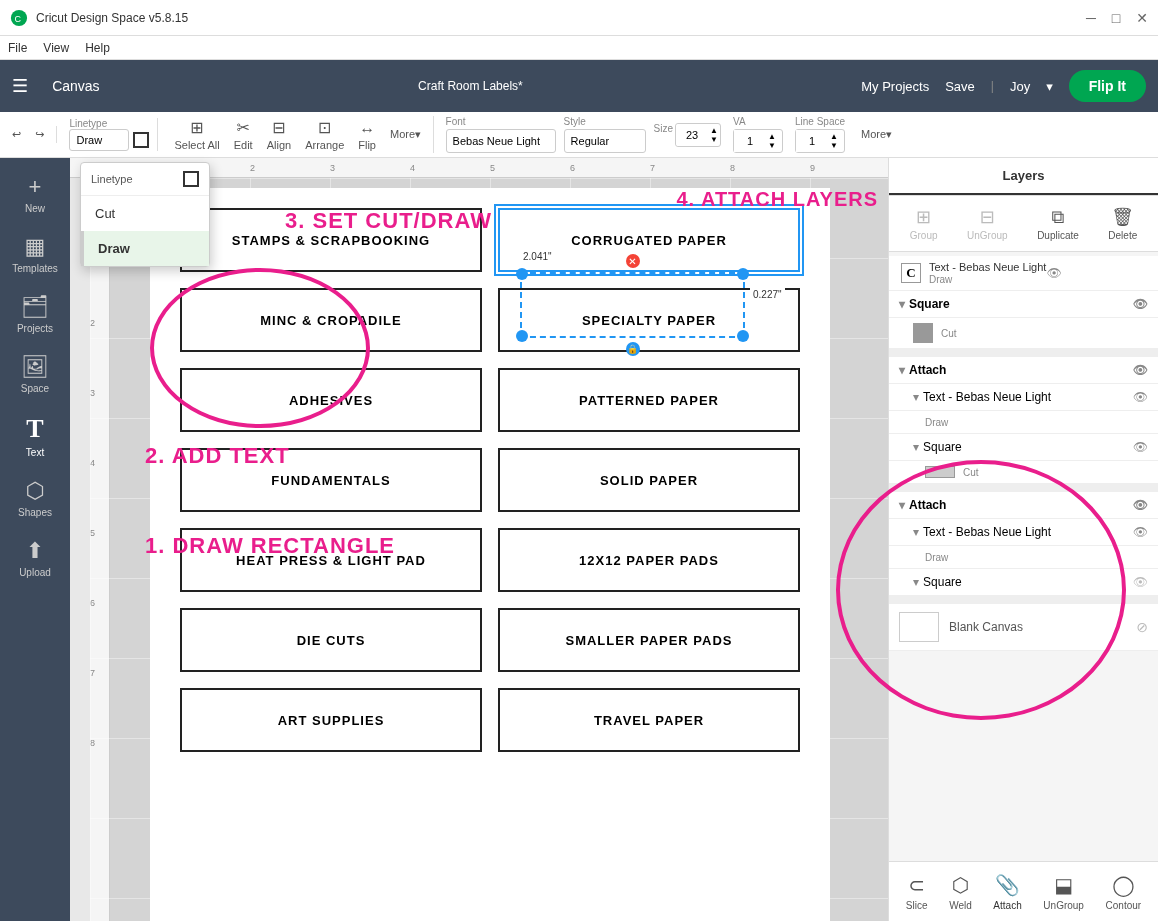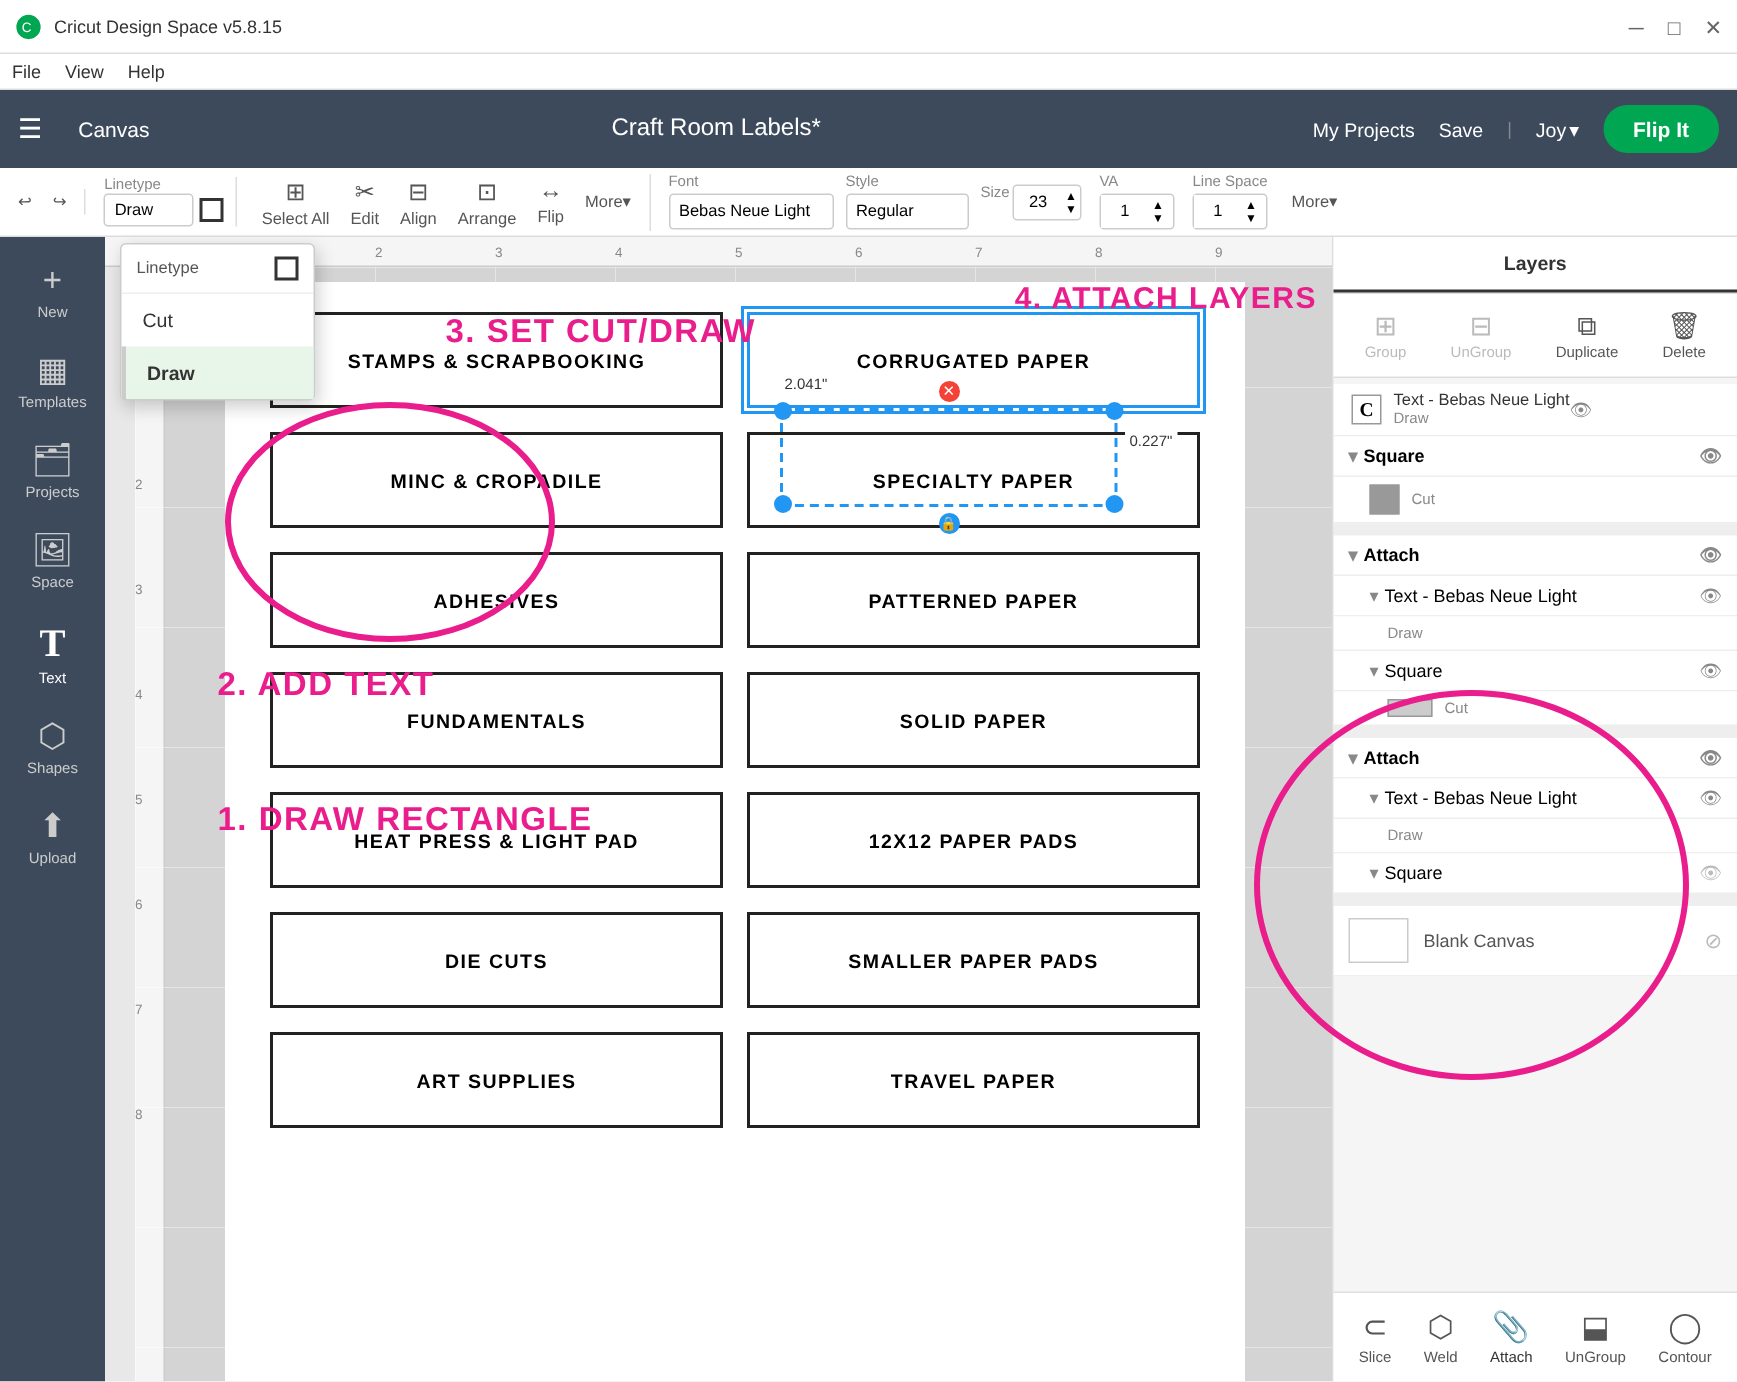--- a/index.html
+++ b/index.html
@@ -36,26 +36,26 @@
     .main-header {
       background: #3d4a5c;
       height: 52px;
       display: flex;
       align-items: center;
       padding: 0 12px;
       gap: 16px;
     }
     .hamburger { color: #fff; font-size: 18px; cursor: pointer; margin-right: 8px; }
     .canvas-label { color: #fff; font-size: 14px; font-weight: 500; }
-    .project-title { color: #fff; font-size: 16px; font-weight: 400; flex: 1; text-align: center; }
+    .project-title { color: #fff; font-size: 12px; font-weight: 400; flex: 1; text-align: center; }
     .header-right { display: flex; align-items: center; gap: 16px; margin-left: 20px; }
     .my-projects-btn { color: #fff; font-size: 13px; cursor: pointer; }
     .save-btn { color: #fff; font-size: 13px; cursor: pointer; }
     .separator { color: #888; }
-    .user-btn { color: #fff; font-size: 13px; cursor: pointer; display: flex; align-items: center; gap: 2px; }
+    .user-btn { color: #fff; font-size: 13px; cursor: pointer; display: flex; align-items: center; gap: 16px; }
     .make-it-btn {
       background: #00a651;
       color: #fff;
       border: none;
       padding: 8px 20px;
       border-radius: 20px;
       font-size: 14px;
       font-weight: 600;
       cursor: pointer;
     }
@@ -267,21 +267,21 @@
       font-size: 24px;
       font-weight: 900;
       font-family: 'Arial Black', Impact, sans-serif;
       text-transform: uppercase;
       letter-spacing: 1px;
       pointer-events: none;
     }
     .ann-pink { color: #e91e8c; }
     .ann-1 { left: 55px; top: 355px; font-size: 22px; }
     .ann-2 { left: 55px; top: 265px; font-size: 22px; }
-    .ann-3 { left: 195px; top: 30px; font-size: 22px; margin-left: 12px; }
+    .ann-3 { left: 195px; top: 30px; font-size: 22px; }
 
     
     .circle-annotation {
       position: absolute;
       left: 60px; top: 90px;
       width: 220px; height: 160px;
       border: 4px solid #e91e8c;
       border-radius: 50%;
       pointer-events: none;
     }

